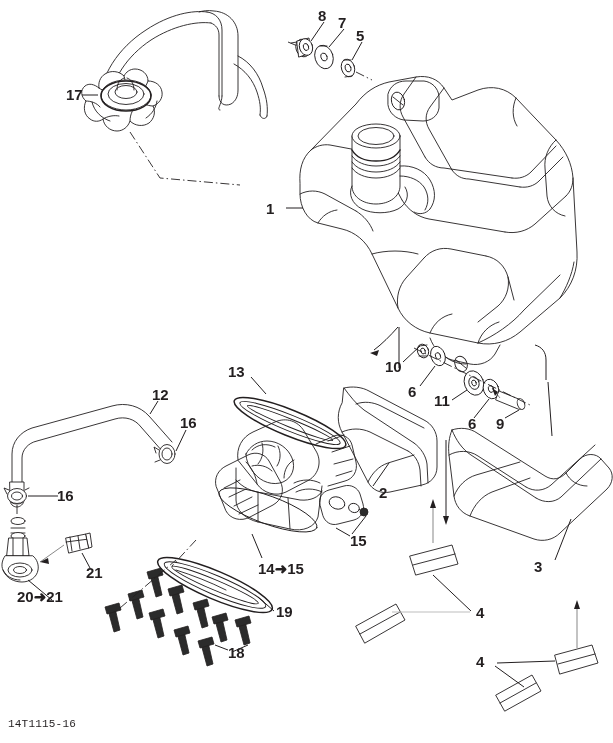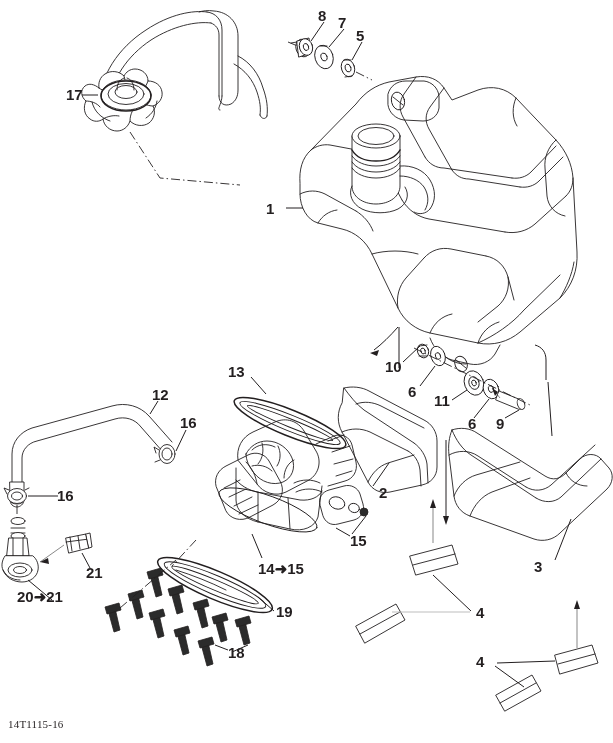--- a/index.html
+++ b/index.html
@@ -24,21 +24,21 @@
     width: 613px;
     height: 743px;
   }
   .cap {
     position: absolute;
     left: 8px;
     top: 718px;
     font-size: 11px;
     color: #231f20;
     letter-spacing: 0.2px;
-    font-family: Liberation Serif, serif;
+    font-family: Liberation Mono, monospace;
   }
   text.lbl {
     font-family: "Liberation Sans", sans-serif;
     font-size: 15px;
     font-weight: 700;
     fill: #231f20;
   }
   .ln {
     fill: none;
     stroke: #231f20;

